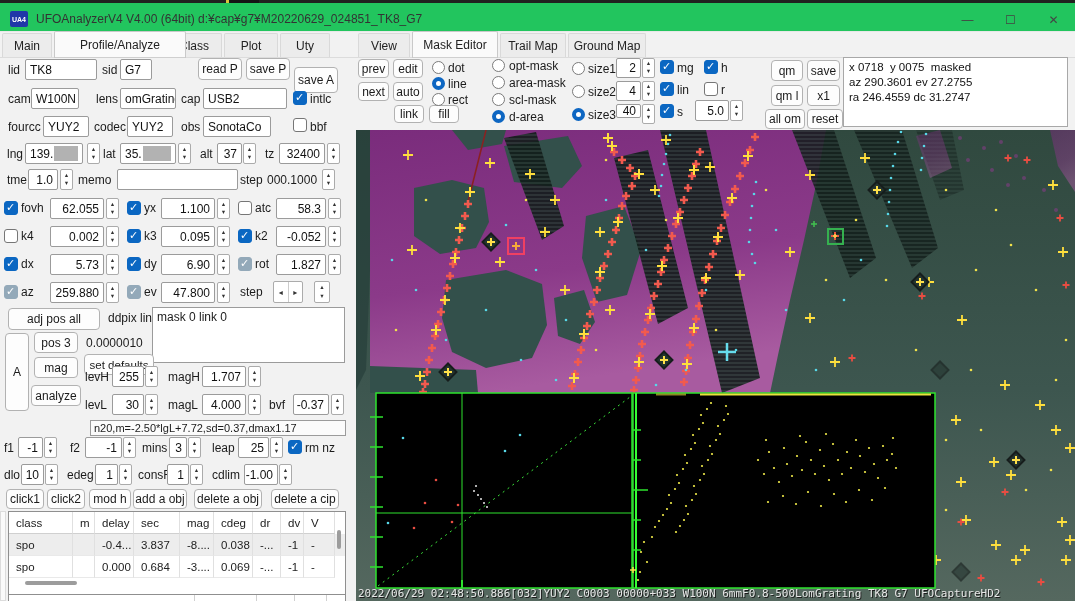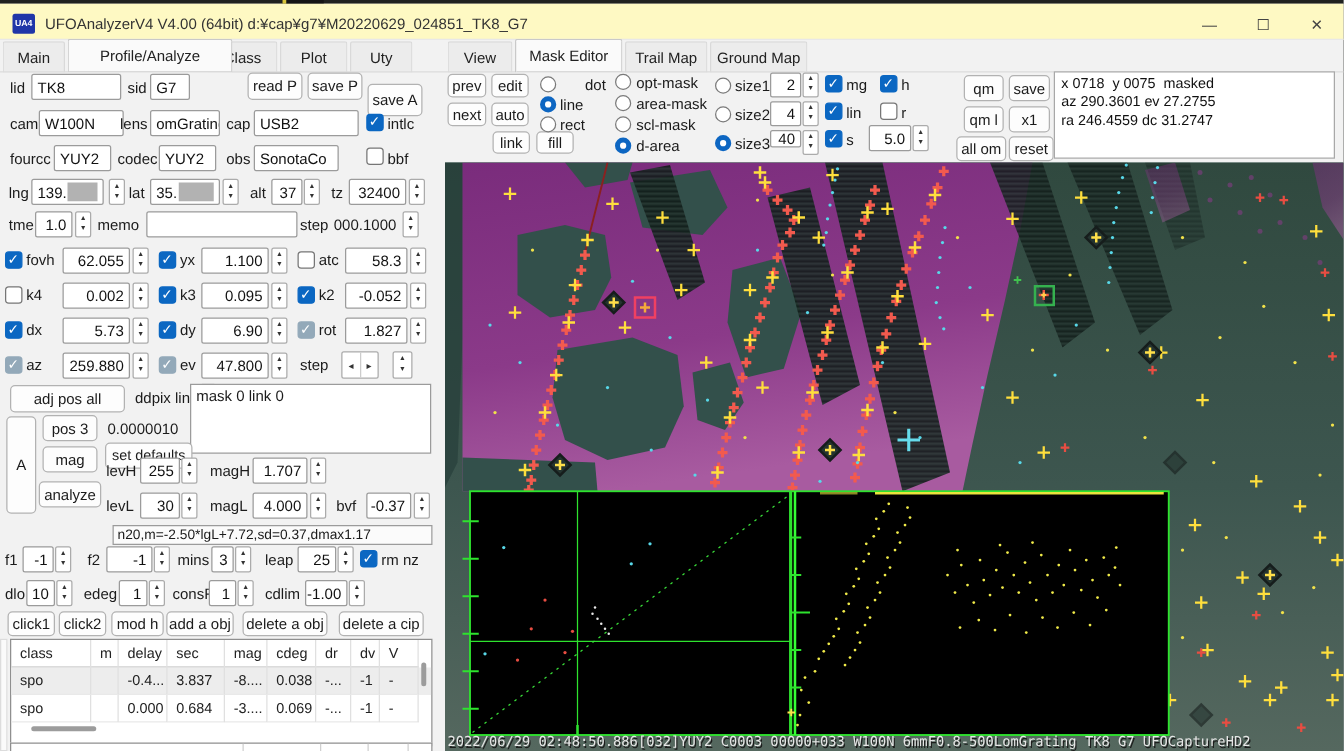--- a/index.html
+++ b/index.html
@@ -1,20 +1,20 @@
 <!DOCTYPE html>
 <html><head>
 <meta charset="utf-8">
 <style>
   html,body{margin:0;padding:0;background:#555;}
   #app{position:relative;width:1075px;height:601px;background:#f2f2f2;overflow:hidden;
        font-family:"Liberation Sans",sans-serif;font-size:12px;color:#1b1b1b;}
   .topstrip{position:absolute;left:0;top:0;width:1075px;height:3px;background:#20221f;}
   .topstrip .ybit{position:absolute;left:226px;top:0;width:30px;height:3px;background:#141414;border-left:3px solid #d8c53a;}
-  .titlebar{position:absolute;left:0;top:3px;width:1075px;height:28px;background:#fef9c3;border-bottom:1px solid #e8e8e8;}
+  .titlebar{position:absolute;left:0;top:3px;width:1075px;height:28px;background:#22c55e;border-bottom:1px solid #e8e8e8;}
   .appicon{position:absolute;left:10px;top:8px;width:18px;height:16px;background:#2036a8;border-radius:2px;
            color:#fff;font-size:7px;font-weight:bold;display:flex;align-items:center;justify-content:center;}
   .wtitle{position:absolute;left:36px;top:9px;font-size:12px;color:#333;white-space:nowrap;}
   .wbtn{position:absolute;top:3px;width:43px;height:27px;display:flex;align-items:center;justify-content:center;color:#444;font-size:12px;}
   .tab{position:absolute;height:25px;box-sizing:border-box;display:flex;align-items:center;justify-content:center;
        background:#ececec;border:1px solid #d9d9d9;border-bottom:none;font-size:12px;color:#222;border-radius:2px 2px 0 0;}
   .tab.active{background:#f7f7f7;box-shadow:0 -1px 0 #cfcfcf inset;background:#fafafa;border-color:#c9c9c9;height:27px;z-index:3;}
   .tabline{position:absolute;left:0;top:57px;width:1075px;height:1px;background:#dcdcdc;}
   .lbl{position:absolute;font-size:12px;color:#1b1b1b;white-space:nowrap;}
   .in{position:absolute;box-sizing:border-box;height:21px;border:1px solid #9b9b9b;border-radius:2px;background:#fff;
@@ -115,21 +115,21 @@
 
   <span class="lbl" style="left:8px;top:63px">lid</span>
   <span class="in" style="left:25px;top:59px;width:72px">TK8</span>
   <span class="lbl" style="left:102px;top:63px">sid</span>
   <span class="in" style="left:120px;top:59px;width:32px">G7</span>
   <span class="btn" style="left:198px;top:58px;width:44px;height:22px">read P</span>
   <span class="btn" style="left:246px;top:58px;width:44px;height:22px">save P</span>
   <span class="btn" style="left:294px;top:67px;width:44px;height:26px">save A</span>
 
   <span class="lbl" style="left:8px;top:92px">cam</span>
-  <span class="in" style="left:31px;top:88px;width:68px">W100N</span>
+  <span class="in" style="left:31px;top:88px;width:48px">W100N</span>
   <span class="lbl" style="left:96px;top:92px">lens</span>
   <span class="in" style="left:120px;top:88px;width:56px">omGrating</span>
   <span class="lbl" style="left:181px;top:92px">cap</span>
   <span class="in" style="left:203px;top:88px;width:84px">USB2</span>
   <span class="cb c" style="left:293px;top:91px"></span>
   <span class="lbl" style="left:310px;top:92px">intlc</span>
 
   <span class="lbl" style="left:8px;top:120px">fourcc</span>
   <span class="in" style="left:43px;top:116px;width:46px">YUY2</span>
   <span class="lbl" style="left:94px;top:120px">codec</span>
@@ -335,21 +335,21 @@
     </div>
 
   <span class="btn" style="left:358px;top:59px;width:31px;height:19px">prev</span>
   <span class="btn" style="left:358px;top:82px;width:31px;height:19px">next</span>
   <span class="btn" style="left:393px;top:59px;width:30px;height:19px">edit</span>
   <span class="btn" style="left:393px;top:82px;width:30px;height:19px">auto</span>
   <span class="btn" style="left:394px;top:105px;width:30px;height:18px">link</span>
   <span class="btn" style="left:429px;top:105px;width:30px;height:18px">fill</span>
 
   <span class="rad" style="left:432px;top:61px"></span>
-  <span class="lbl" style="left:468px;top:61px">dot</span>
+  <span class="lbl" style="left:448px;top:61px">dot</span>
   <span class="rad sel" style="left:432px;top:77px"></span>
   <span class="lbl" style="left:448px;top:77px">line</span>
   <span class="rad" style="left:432px;top:93px"></span>
   <span class="lbl" style="left:448px;top:93px">rect</span>
 
   <span class="rad" style="left:492px;top:59px"></span>
   <span class="lbl" style="left:509px;top:59px">opt-mask</span>
   <span class="rad" style="left:492px;top:76px"></span>
   <span class="lbl" style="left:509px;top:76px">area-mask</span>
   <span class="rad" style="left:492px;top:93px"></span>

